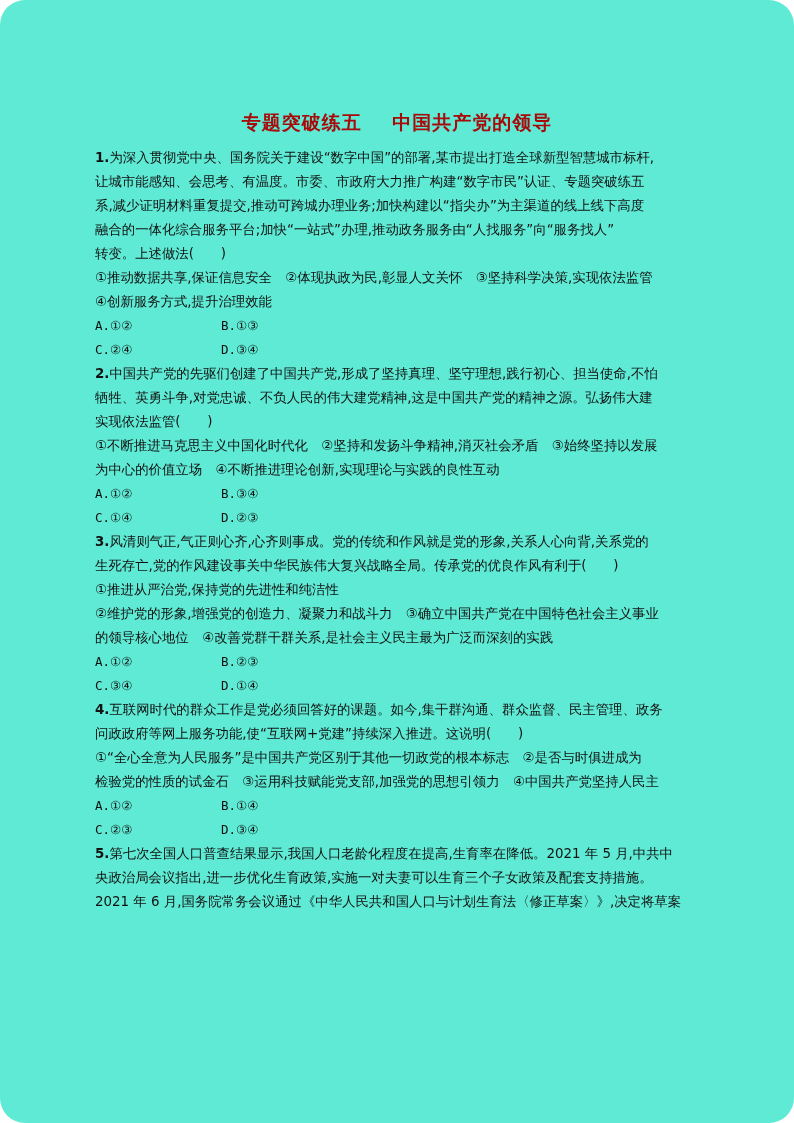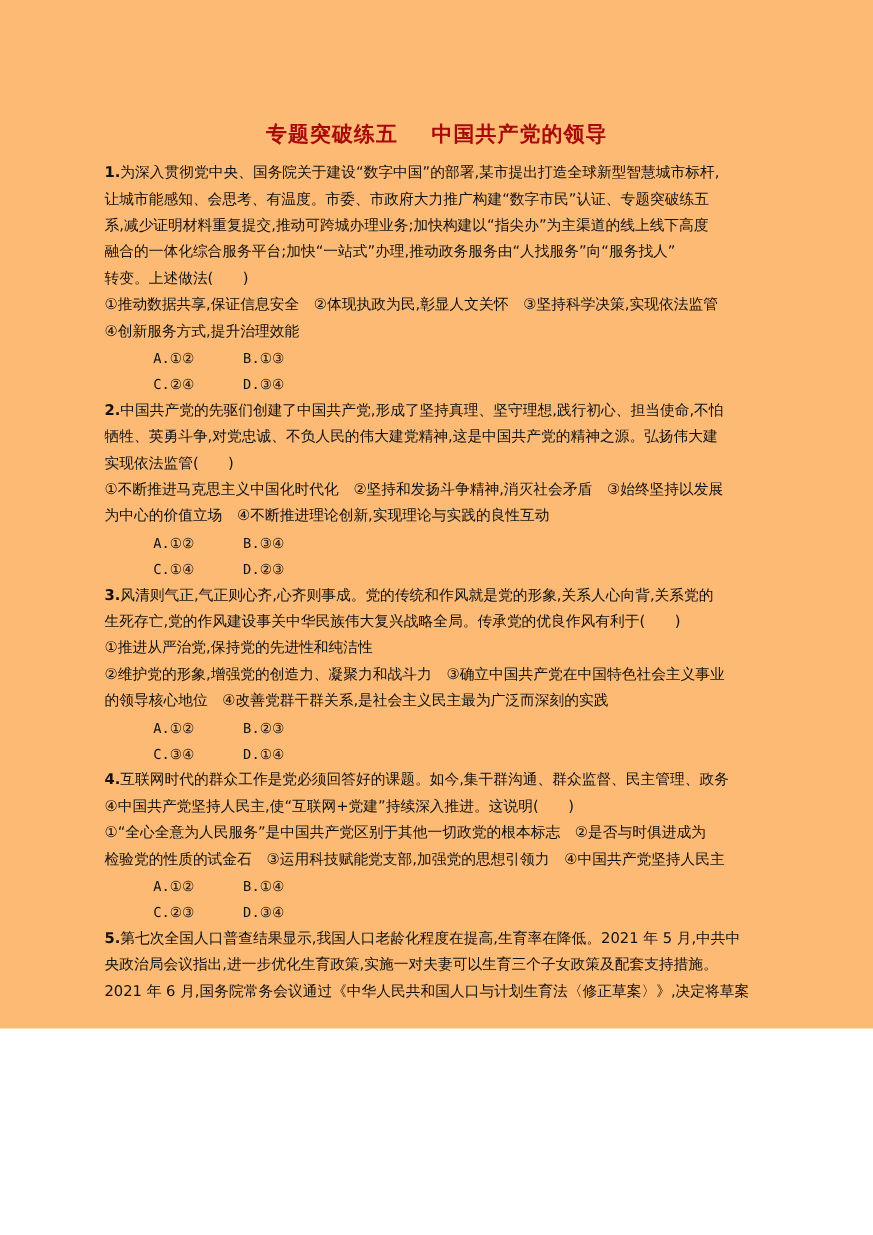--- a/index.html
+++ b/index.html
@@ -1,30 +1,30 @@
 <!DOCTYPE html>
 <html><head>
 <meta charset="utf-8">
 <style>
   html, body { margin: 0; padding: 0; background: #ffffff; }
   body { width: 794px; height: 1123px; position: relative; overflow: hidden;
          font-family: "DejaVu Sans", "Liberation Sans", sans-serif; color: #111; }
-  .page { position: absolute; left: 0; top: 0; width: 794px; height: 935px; background: #fdba74; }
+  .page { position: absolute; left: 0; top: 0; width: 794px; height: 1123px; background: #5eead4; border-radius: 25px; }
   .title { position: absolute; top: 108px; left: 0; width: 794px; text-align: center;
            font-family: "DejaVu Serif", "Liberation Serif", serif; font-weight: bold;
            font-size: 19px; color: #a80a0a; letter-spacing: 1px; line-height: 28px; white-space: pre; }
   .content { position: absolute; left: 95px; top: 146px; width: 612px;
              font-size: 13.4px; line-height: 24px; }
   .line { height: 24px; white-space: nowrap; overflow: visible; }
   .section-head { }
   .qnum { font-weight: bold; }
   .opts { display: flex; height: 24px; }
   .opt { white-space: nowrap; }
   .opt.first { width: 126px; }
-  .mono { font-family: "DejaVu Sans Mono", "Liberation Mono", monospace; font-size: 12.5px; text-align: center; }
+  .mono { font-family: "DejaVu Sans Mono", "Liberation Mono", monospace; font-size: 12.5px; }
 </style>
 </head>
 <body>
 
 <div class="page">
   <div class="title">专题突破练五    中国共产党的领导</div>
 
   <div class="content">
 
     <div>
@@ -72,21 +72,21 @@
         <span class="opt mono">B.②③</span>
       </div>
       <div class="opts">
         <span class="opt first mono">C.③④</span>
         <span class="opt mono">D.①④</span>
       </div>
     </div>
 
     <div>
       <div class="line"><span class="qnum">4.</span><span>互联网时代的群众工作是党必须回答好的课题。如今,集干群沟通、群众监督、民主管理、政务</span></div>
-      <div class="line">④中国共产党坚持人民主,使“互联网+党建”持续深入推进。这说明(　　)</div>
+      <div class="line">问政政府等网上服务功能,使“互联网+党建”持续深入推进。这说明(　　)</div>
       <div class="line">①“全心全意为人民服务”是中国共产党区别于其他一切政党的根本标志　②是否与时俱进成为</div>
       <div class="line">检验党的性质的试金石　③运用科技赋能党支部,加强党的思想引领力　④中国共产党坚持人民主</div>
       <div class="opts">
         <span class="opt first mono">A.①②</span>
         <span class="opt mono">B.①④</span>
       </div>
       <div class="opts">
         <span class="opt first mono">C.②③</span>
         <span class="opt mono">D.③④</span>
       </div>

